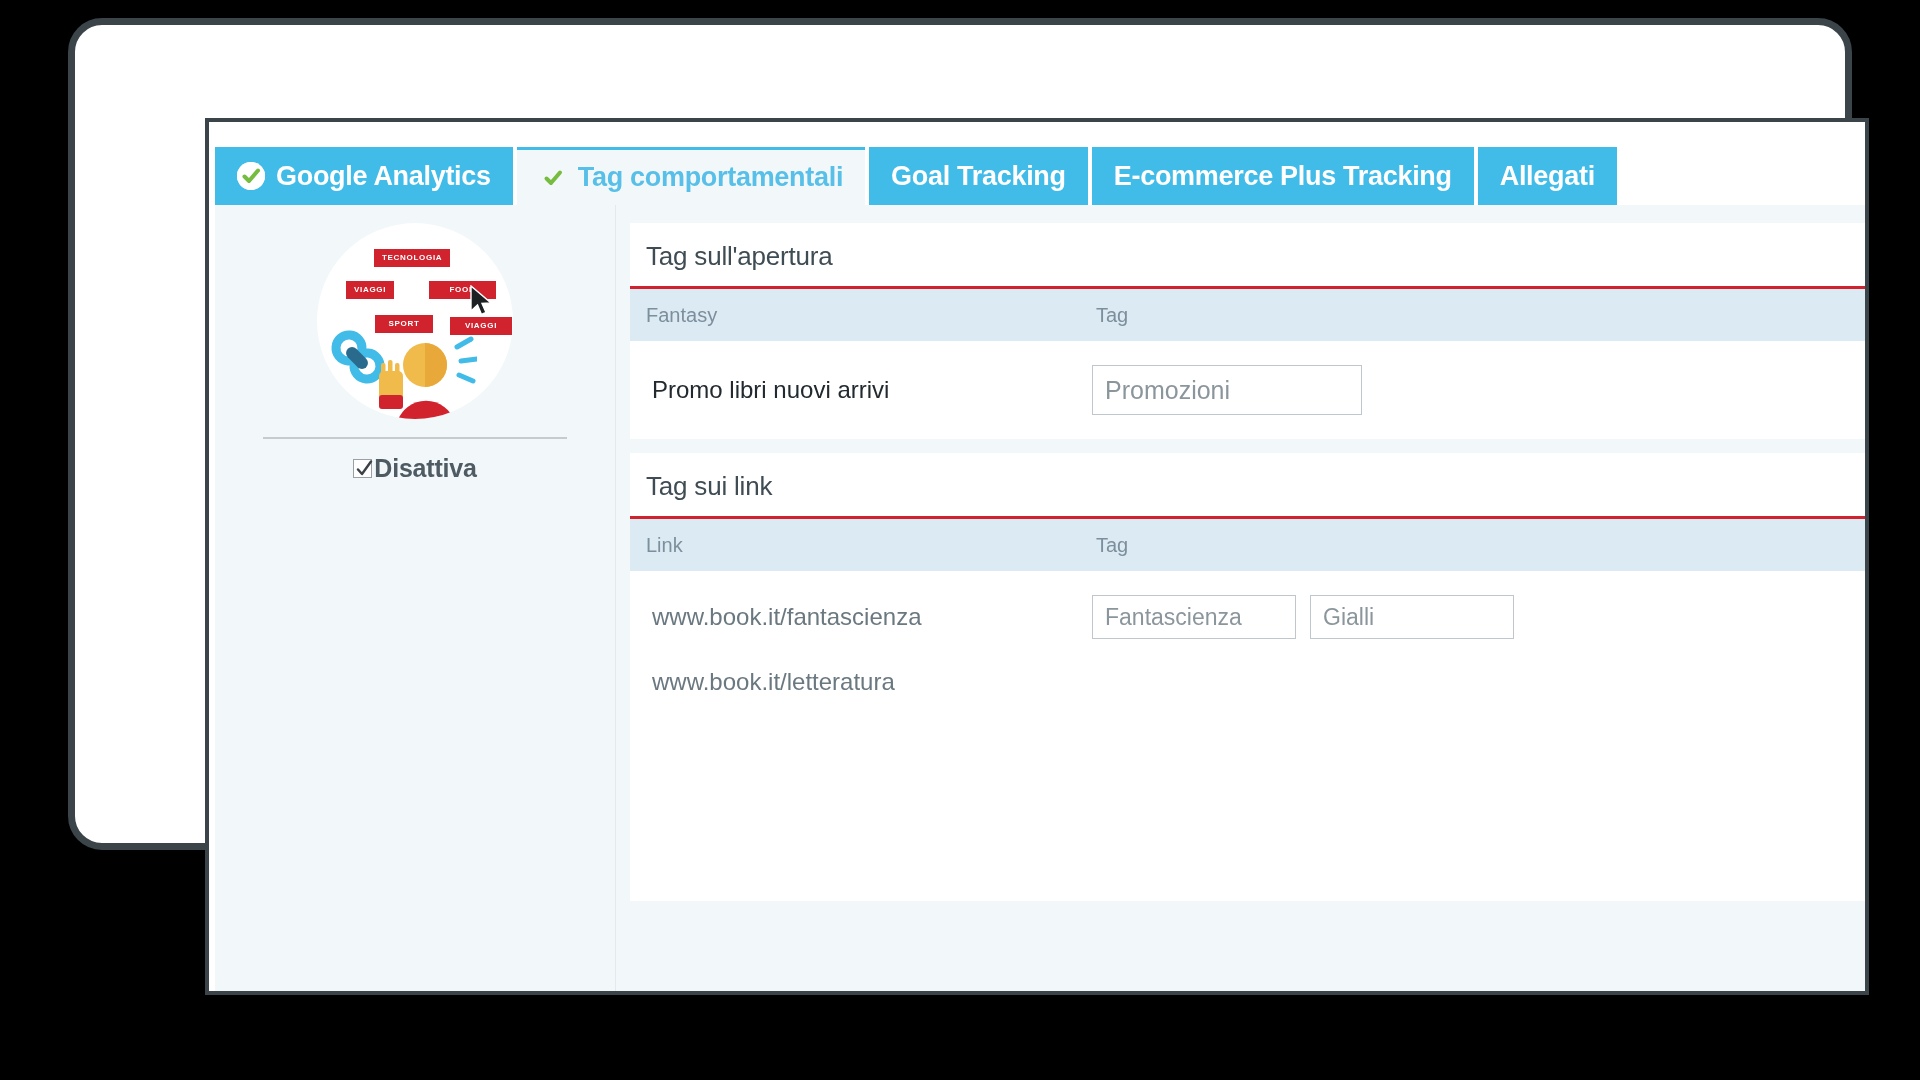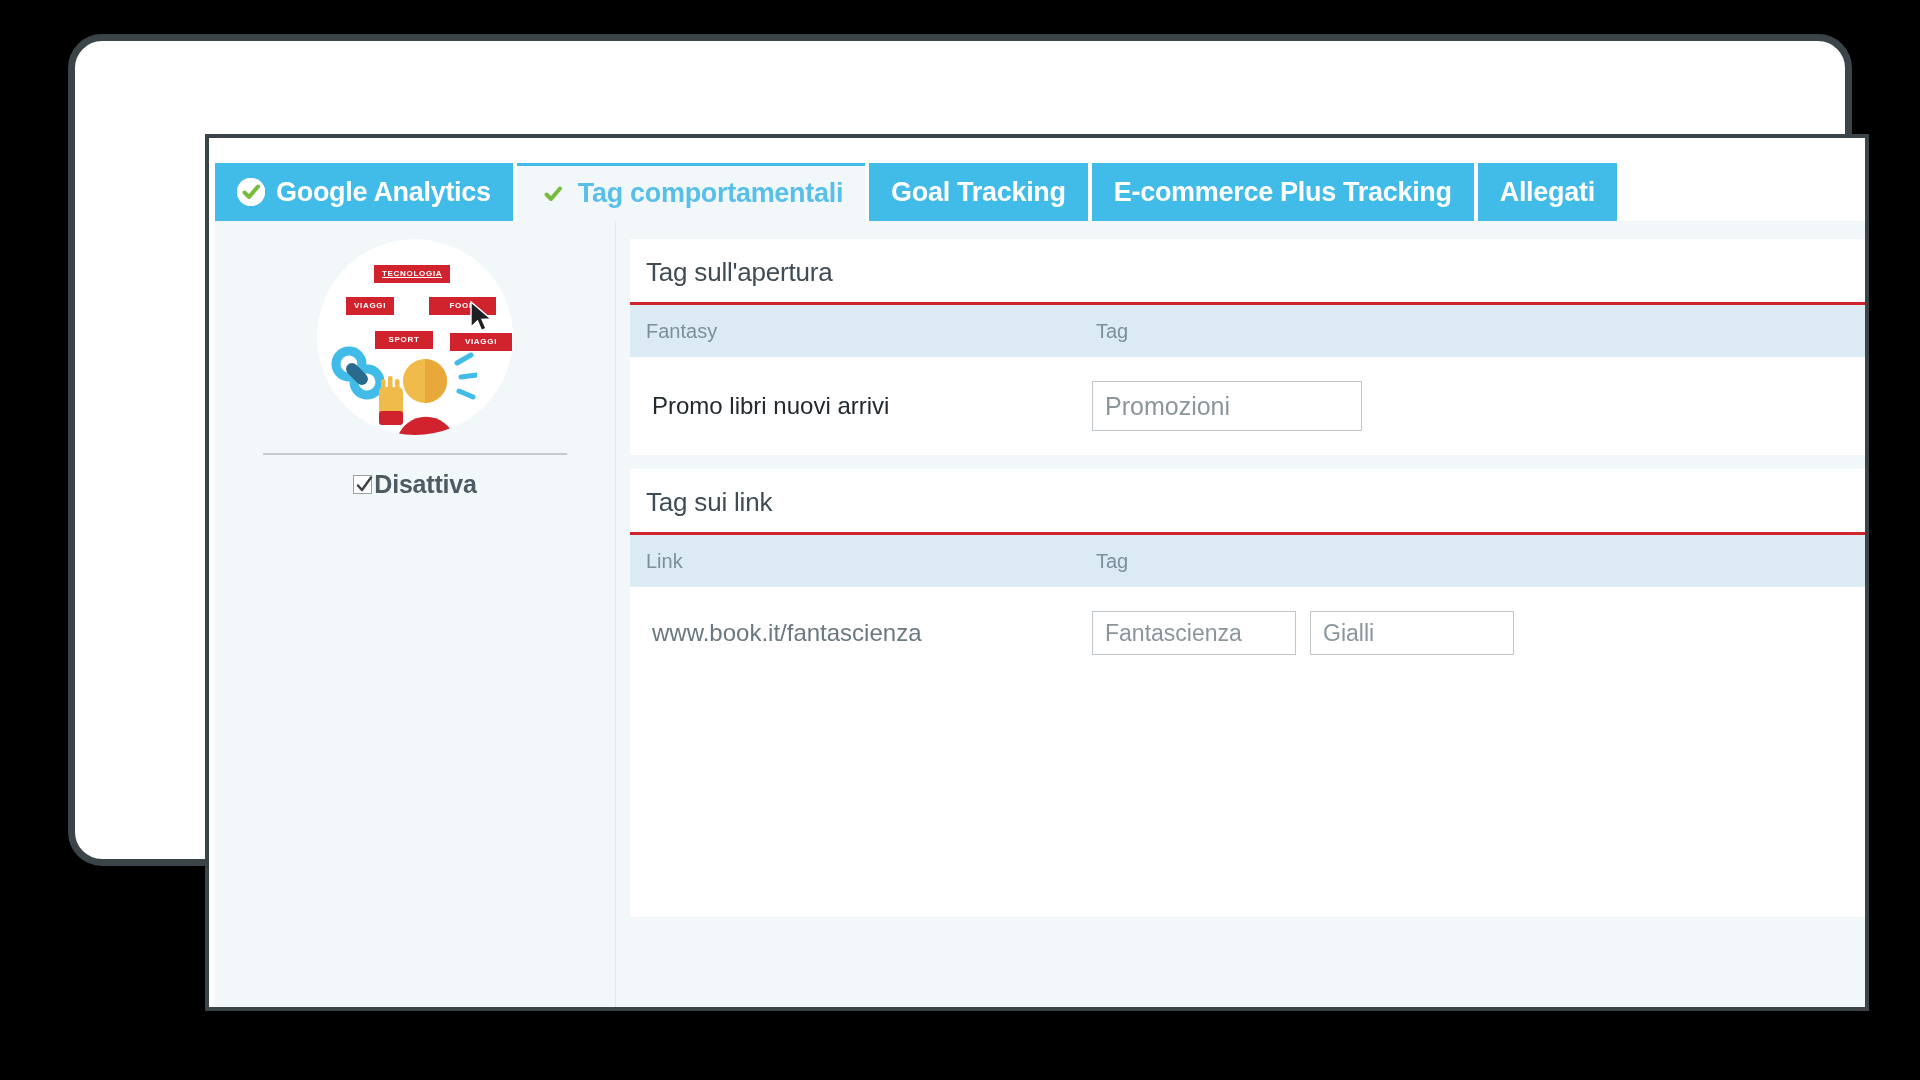--- a/index.html
+++ b/index.html
@@ -11,21 +11,20 @@
   }
 
   
   #device-frame {
     position: absolute;
     left: 68px; top: 18px;
     width: 1784px; height: 832px;
     border: 7px solid #3a4449;
     border-radius: 34px;
     background: #ffffff;
-    margin-top: 16px;
   }
 
   
   #app-window {
     position: absolute;
     left: 130px; top: 93px;
     width: 1664px; height: 877px;
     border: 4px solid #3a4449;
     background: #ffffff;
   }
@@ -103,21 +102,21 @@
     background: #d0232e;
     color: #ffffff;
     font-size: 8px;
     font-weight: bold;
     letter-spacing: 0.7px;
     padding: 5px 8px 5px 8px;
     text-align: center;
     line-height: 1;
     white-space: nowrap;
   }
-  #chip-tecnologia { left: 57px; top: 26px; text-decoration: underline; }
+  #chip-tecnologia { left: 57px; top: 26px; }
   #chip-eventi     { left: 29px; top: 58px; }
   #chip-food       { left: 112px; top: 58px; width: 67px; }
   #chip-sport      { left: 58px; top: 92px; width: 58px; }
   #chip-viaggi     { left: 133px; top: 94px; width: 62px; }
 
   #cursor-arrow {
     position: absolute;
     left: 152px; top: 62px;
     width: 0; height: 0;
   }
@@ -379,19 +378,20 @@
 
           <div class="row">
             <div class="cell-label muted">www.book.it/fantascienza</div>
             <div class="cell-inputs">
               <input class="tag-input std" type="text" readonly="" value="Fantascienza" style="">
               <input class="tag-input std" type="text" readonly="" value="Gialli" style="">
             </div>
           </div>
 
           <div class="row">
+            <div class="cell-label muted">www.book.it/letteratura</div>
           </div>
         </div>
 
       </div>
     </div>
   </div>
 </div>
 
 </body></html>

